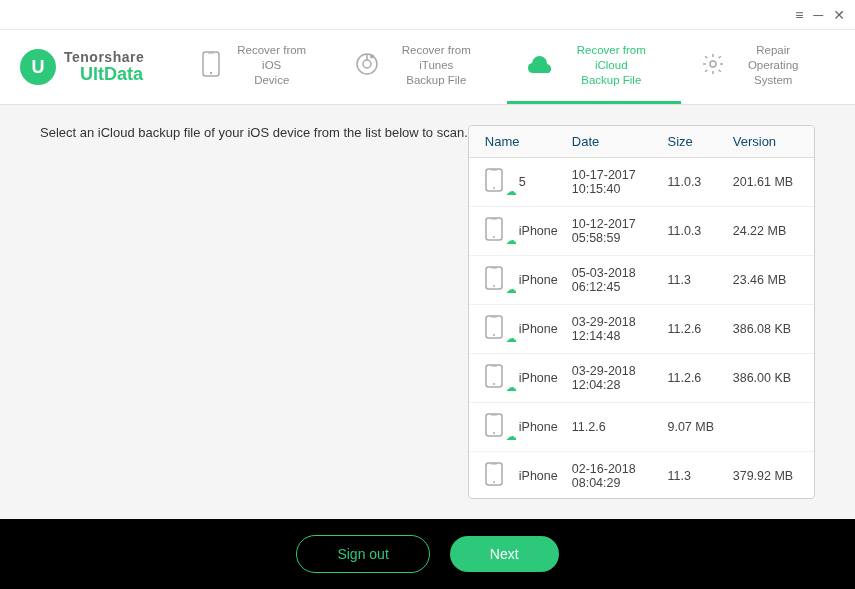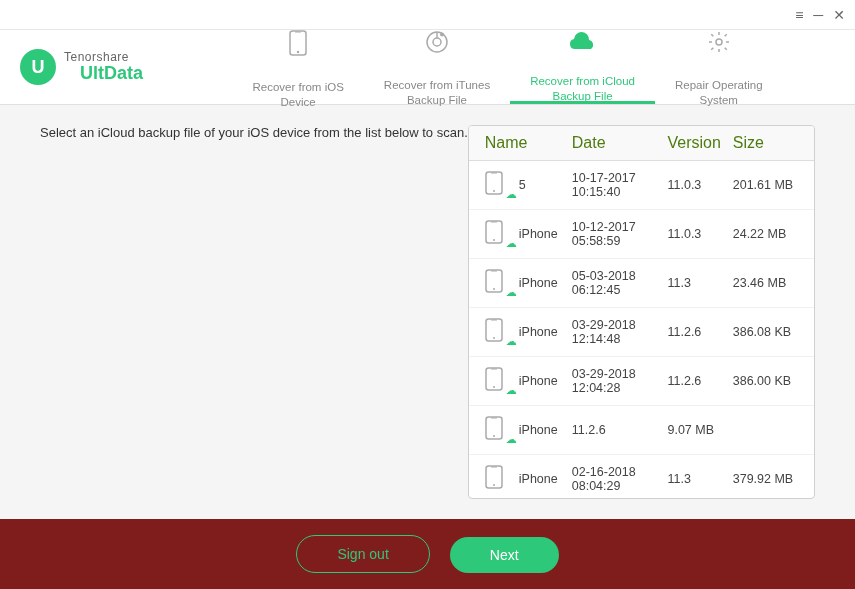--- a/index.html
+++ b/index.html
@@ -52,23 +52,24 @@
     }
     .logo-icon {
       width: 36px;
       height: 36px;
     }
     .logo-text {
       display: flex;
       flex-direction: column;
     }
     .logo-top {
-      font-size: 12px;
+      font-size: 14px;
       color: #666;
       letter-spacing: 0.5px;
+      font-weight: bold;
     }
     .logo-bottom {
       font-size: 18px;
       font-weight: 700;
       color: #333;
       line-height: 1.1;
       margin-left: 16px;
     }
     .logo-bottom span {
       color: #2ec87a;
@@ -76,32 +77,32 @@
 
     
     .nav-tabs {
       display: flex;
       flex: 1;
       justify-content: center;
       height: 100%;
     }
     .nav-tab {
       display: flex;
-      flex-direction: column;
-      align-items: center;
-      justify-content: flex-start;
+      flex-direction: row;
+      align-items: center;
+      justify-content: flex-end;
       padding: 0 20px;
       cursor: pointer;
       position: relative;
       min-width: 110px;
       text-align: center;
       color: #888;
       font-size: 12px;
       border-bottom: 3px solid transparent;
-      gap: 20px;
+      gap: 6px;
     }
     .nav-tab.active {
       color: #2ec87a;
       border-bottom: 3px solid #2ec87a;
     }
     .nav-tab-icon {
       font-size: 22px;
       line-height: 1;
     }
     .nav-tab-label {
@@ -135,22 +136,22 @@
       flex-direction: column;
     }
     .table-header {
       display: grid;
       grid-template-columns: 2fr 2.2fr 1.5fr 1.5fr;
       background: #f9f9f9;
       border-bottom: 1px solid #ddd;
       padding: 8px 16px;
     }
     .table-header-cell {
-      font-size: 16px;
-      color: #4d7c0f;
+      font-size: 13px;
+      color: #0c4a6e;
       font-weight: 500;
     }
     .table-body {
       flex: 1;
       overflow-y: auto;
     }
     .table-row {
       display: grid;
       grid-template-columns: 2fr 2.2fr 1.5fr 1.5fr;
       padding: 10px 16px;
@@ -183,24 +184,24 @@
 
     
     .table-body::-webkit-scrollbar { width: 8px; }
     .table-body::-webkit-scrollbar-track { background: #f5f5f5; }
     .table-body::-webkit-scrollbar-thumb { background: #ccc; border-radius: 4px; }
 
     
     .footer {
       display: flex;
       justify-content: center;
-      align-items: flex-end;
+      align-items: center;
       padding: 16px;
       gap: 20px;
-      background: #7f1d1d;
+      background: #000000;
     }
     .btn {
       padding: 10px 40px;
       border-radius: 24px;
       font-size: 14px;
       cursor: pointer;
       border: none;
       outline: none;
     }
     .btn-outline {
@@ -286,22 +287,22 @@
 </div>
 
 <div class="main">
   <p class="instruction">Select an iCloud backup file of your iOS device from the list below to scan.</p>
 
   <div class="table-container">
 
     <div class="table-header">
       <div class="table-header-cell">Name</div>
       <div class="table-header-cell">Date</div>
+      <div class="table-header-cell">Size</div>
       <div class="table-header-cell">Version</div>
-      <div class="table-header-cell">Size</div>
     </div>
 
     <div class="table-body" id="table-body">
     <div class="table-row">
           <div class="table-cell device-cell">
             <span class="device-icon">
       <svg width="18" height="24" viewBox="0 0 18 24" fill="none" xmlns="http://www.w3.org/2000/svg" style="color:#aaa">
         <rect x="1" y="1" width="16" height="22" rx="2.5" stroke="#aaa" stroke-width="1.5" fill="none"></rect>
         <circle cx="9" cy="20" r="1" fill="#aaa"></circle>
         <rect x="6" y="1.5" width="6" height="1" rx="0.5" fill="#aaa"></rect>

